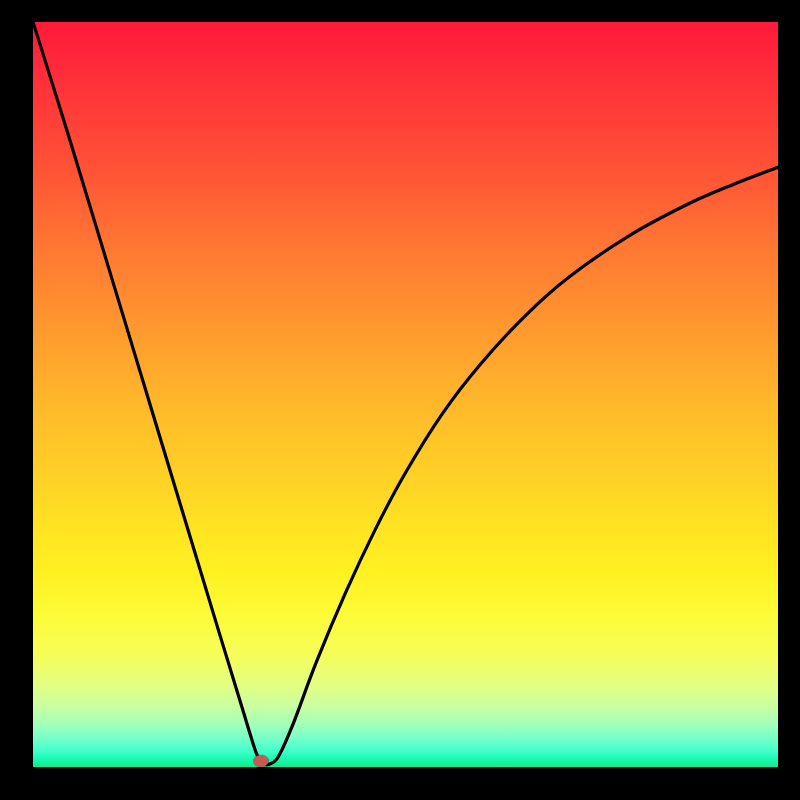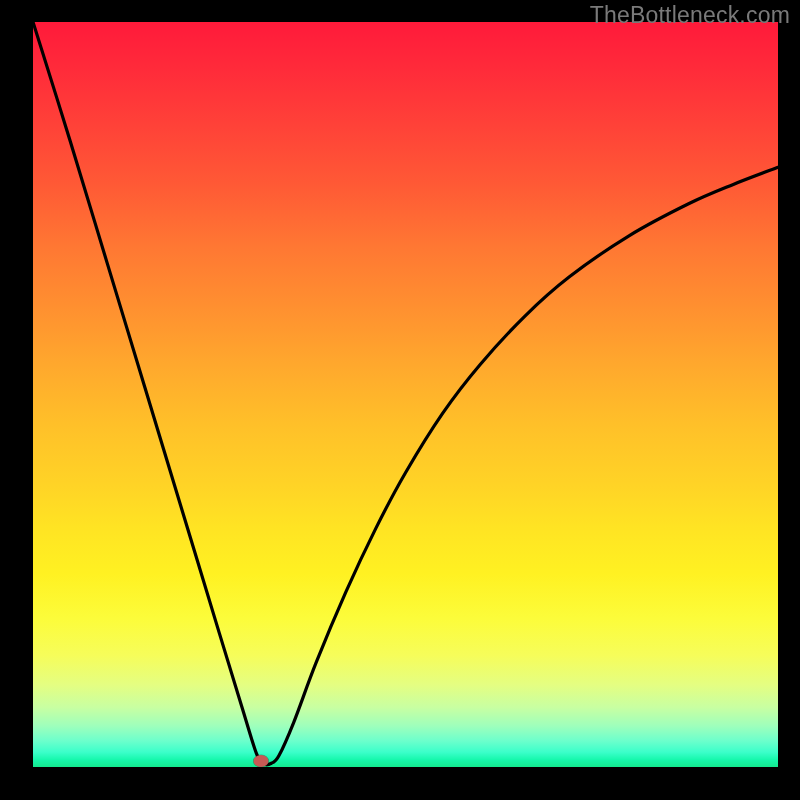--- a/index.html
+++ b/index.html
@@ -77,21 +77,20 @@
     box-shadow: 0 0 0 0.5px rgba(0,0,0,0.3);
     transform: translate(-50%, -50%);
     z-index: 3;
   }
 </style>
 </head>
 <body>
 
 <div class="frame">
 
-  <div class="watermark">TheBottleneck.com</div>
 
   <div class="plot-area">
     <div class="gradient"></div>
 
     <svg id="curve-svg" viewBox="0 0 745 745" preserveAspectRatio="none">
       <path id="curve-path" fill="none" stroke="#000" stroke-width="3.2" stroke-linejoin="round" stroke-linecap="round" d="M 0.00 0.00 C 6.21 19.87, 24.83 78.85, 37.25 119.20 C 49.67 159.55, 62.08 201.15, 74.50 242.12 C 86.92 283.10, 99.33 324.07, 111.75 365.05 C 124.17 406.03, 136.58 447.00, 149.00 487.98 C 161.42 528.95, 176.32 578.24, 186.25 610.90 C 196.18 643.56, 202.39 663.79, 208.60 683.91 C 214.81 704.02, 219.78 721.90, 223.50 731.59 C 227.22 741.28, 228.47 740.41, 230.95 742.02 C 233.43 743.63, 235.92 742.64, 238.40 741.27 C 240.88 739.91, 242.13 740.65, 245.85 733.83 C 249.58 727.00, 254.54 715.82, 260.75 700.30 C 266.96 684.78, 274.41 662.43, 283.10 640.70 C 291.79 618.97, 302.97 592.27, 312.90 569.92 C 322.83 547.57, 332.77 526.47, 342.70 506.60 C 352.63 486.73, 361.32 469.97, 372.50 450.72 C 383.68 431.48, 397.33 409.13, 409.75 391.13 C 422.17 373.12, 433.34 358.84, 447.00 342.70 C 460.66 326.56, 476.80 308.93, 491.70 294.28 C 506.60 279.62, 519.02 268.20, 536.40 254.79 C 553.78 241.38, 576.13 225.98, 596.00 213.82 C 615.87 201.65, 638.22 190.35, 655.60 181.78 C 672.98 173.21, 685.40 168.49, 700.30 162.41 C 715.20 156.33, 737.55 148.13, 745.00 145.27"></path>
     </svg>
 
     <div class="dot" id="marker-dot" style="left: 227.97px; top: 739.413px;"></div>
   </div>

